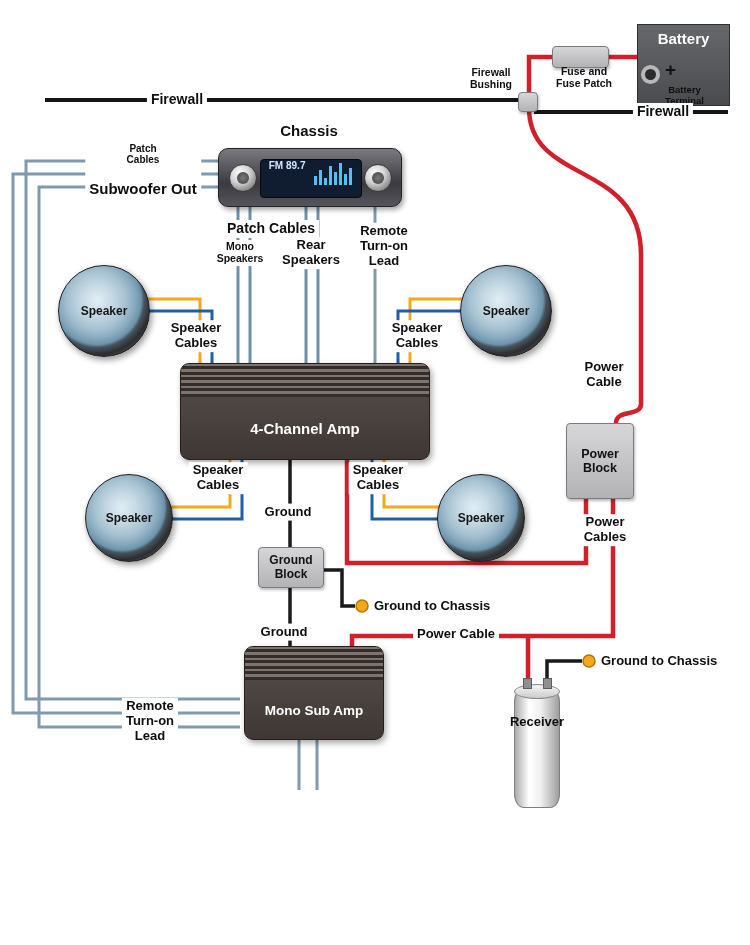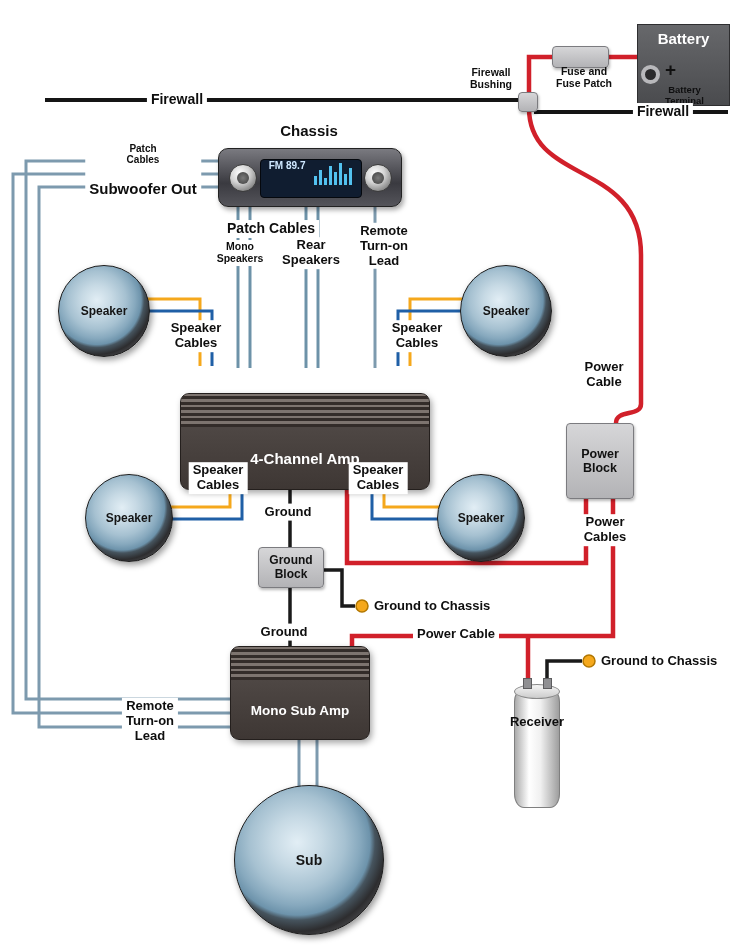--- a/index.html
+++ b/index.html
@@ -149,28 +149,25 @@
   </div>
   <div class="speaker" style="left:460px;top:265px;width:90px;height:90px;">
     <span class="spklbl">Speaker</span>
   </div>
   <div class="speaker" style="left:85px;top:474px;width:86px;height:86px;">
     <span class="spklbl">Speaker</span>
   </div>
   <div class="speaker" style="left:437px;top:474px;width:86px;height:86px;">
     <span class="spklbl">Speaker</span>
   </div>
-  <div class="speaker" style="left:234px;top:785px;width:148px;height:148px;">
-    <span class="spklbl" style="font-size:14px;">Sub</span>
-  </div>
-
-  <div class="amp" style="left:180px;top:363px;width:250px;height:97px;margin-top:30px;">
+
+  <div class="amp" style="left:180px;top:363px;width:250px;height:97px;">
     <span class="amplbl">4-Channel Amp</span>
   </div>
-  <div class="amp" style="left:230px;top:646px;width:140px;height:94px;">
+  <div class="amp" style="left:244px;top:646px;width:140px;height:94px;">
     <span class="amplbl" style="font-size:13.5px;">Mono Sub Amp</span>
   </div>
 
   <div class="block" style="left:566px;top:423px;width:66px;height:74px;">
     <span class="blklbl" style="font-size:12.5px;">Power
 Block</span>
   </div>
   <div class="block" style="left:258px;top:547px;width:64px;height:39px;">
     <span class="blklbl">Ground
 Block</span>

